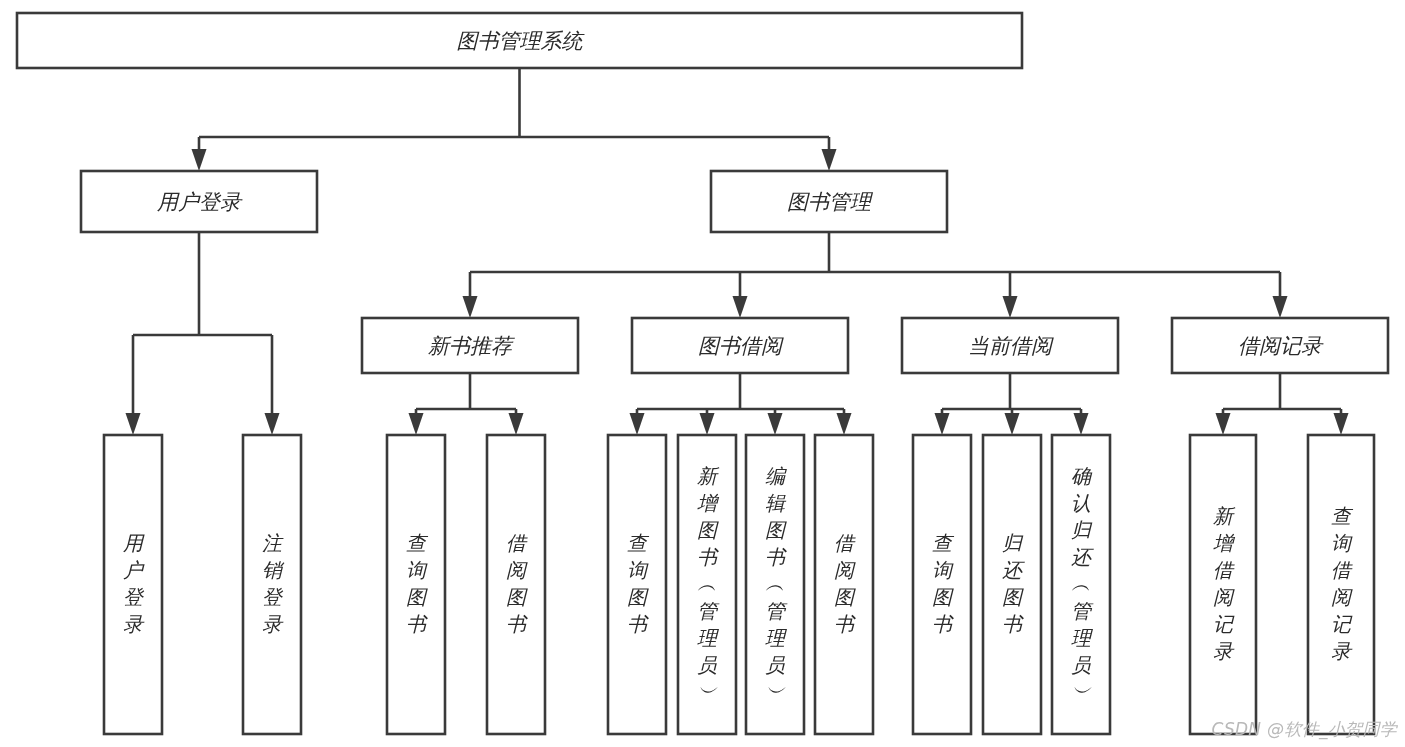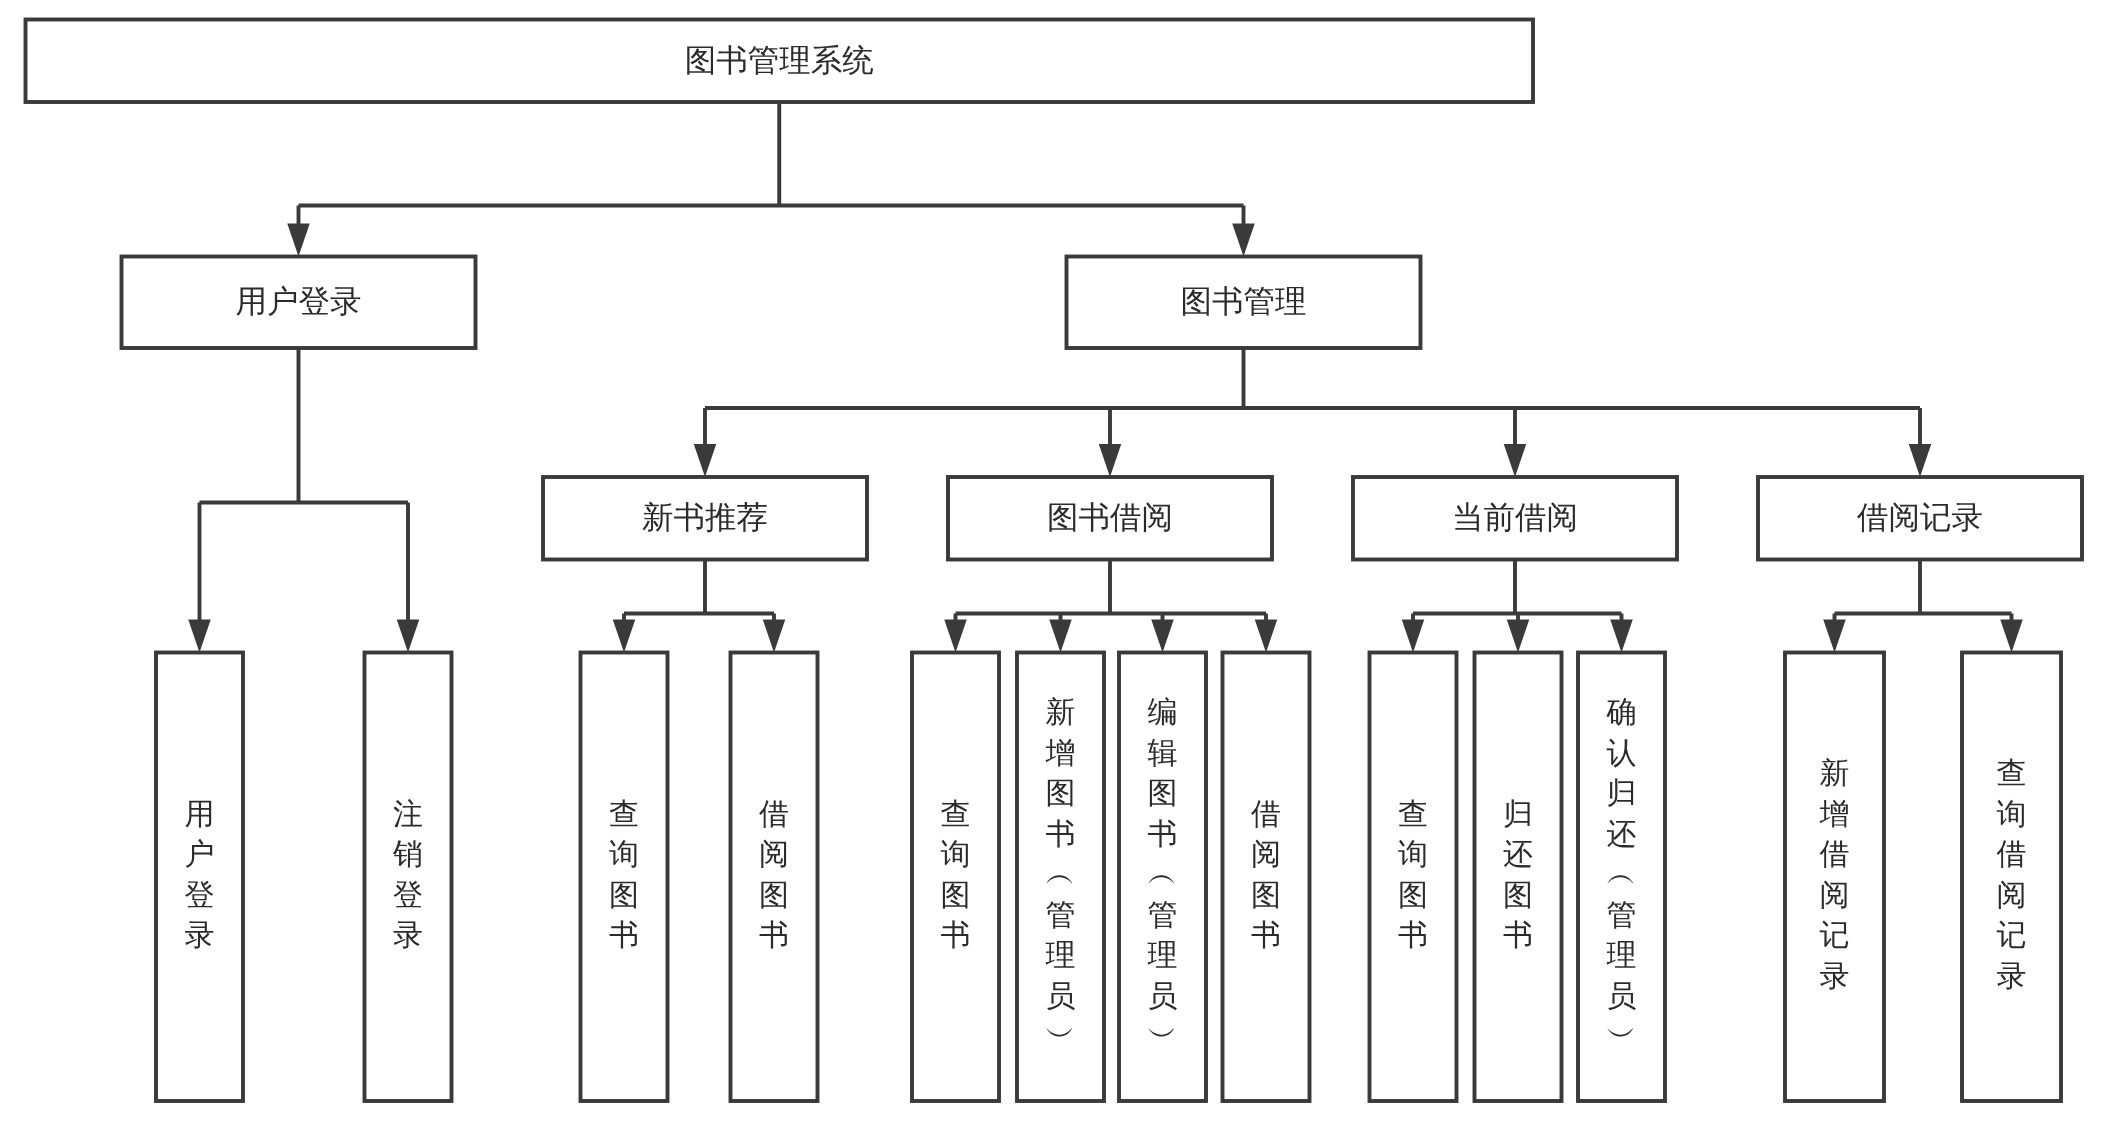--- a/index.html
+++ b/index.html
@@ -14,20 +14,21 @@
     position: relative;
     overflow: hidden;
     font-family: "DejaVu Sans", "Liberation Sans", sans-serif;
   }
   #diagram-root {
     position: absolute;
     left: 0;
     top: 0;
     width: 1405px;
     height: 747px;
+    font-style: italic;
   }
   svg.diagram-canvas {
     display: block;
     width: 1405px;
     height: 747px;
   }
   .node-box {
     fill: #ffffff;
     stroke: #3a3a3a;
     stroke-width: 2.6;
@@ -215,13 +216,14 @@
         <g>
           <rect class="node-box" x="1190" y="435" width="66" height="299"></rect>
           <text class="node-label vertical" x="1223" y="517"><tspan x="1223" dy="0">新</tspan><tspan x="1223" dy="27">增</tspan><tspan x="1223" dy="27">借</tspan><tspan x="1223" dy="27">阅</tspan><tspan x="1223" dy="27">记</tspan><tspan x="1223" dy="27">录</tspan></text>
         </g>
         <g>
           <rect class="node-box" x="1308" y="435" width="66" height="299"></rect>
           <text class="node-label vertical" x="1341" y="517"><tspan x="1341" dy="0">查</tspan><tspan x="1341" dy="27">询</tspan><tspan x="1341" dy="27">借</tspan><tspan x="1341" dy="27">阅</tspan><tspan x="1341" dy="27">记</tspan><tspan x="1341" dy="27">录</tspan></text>
         </g>
       </g>
   </svg>
+  <div class="watermark-text">CSDN @软件_小贺同学</div>
 </div>
 
 </body></html>

